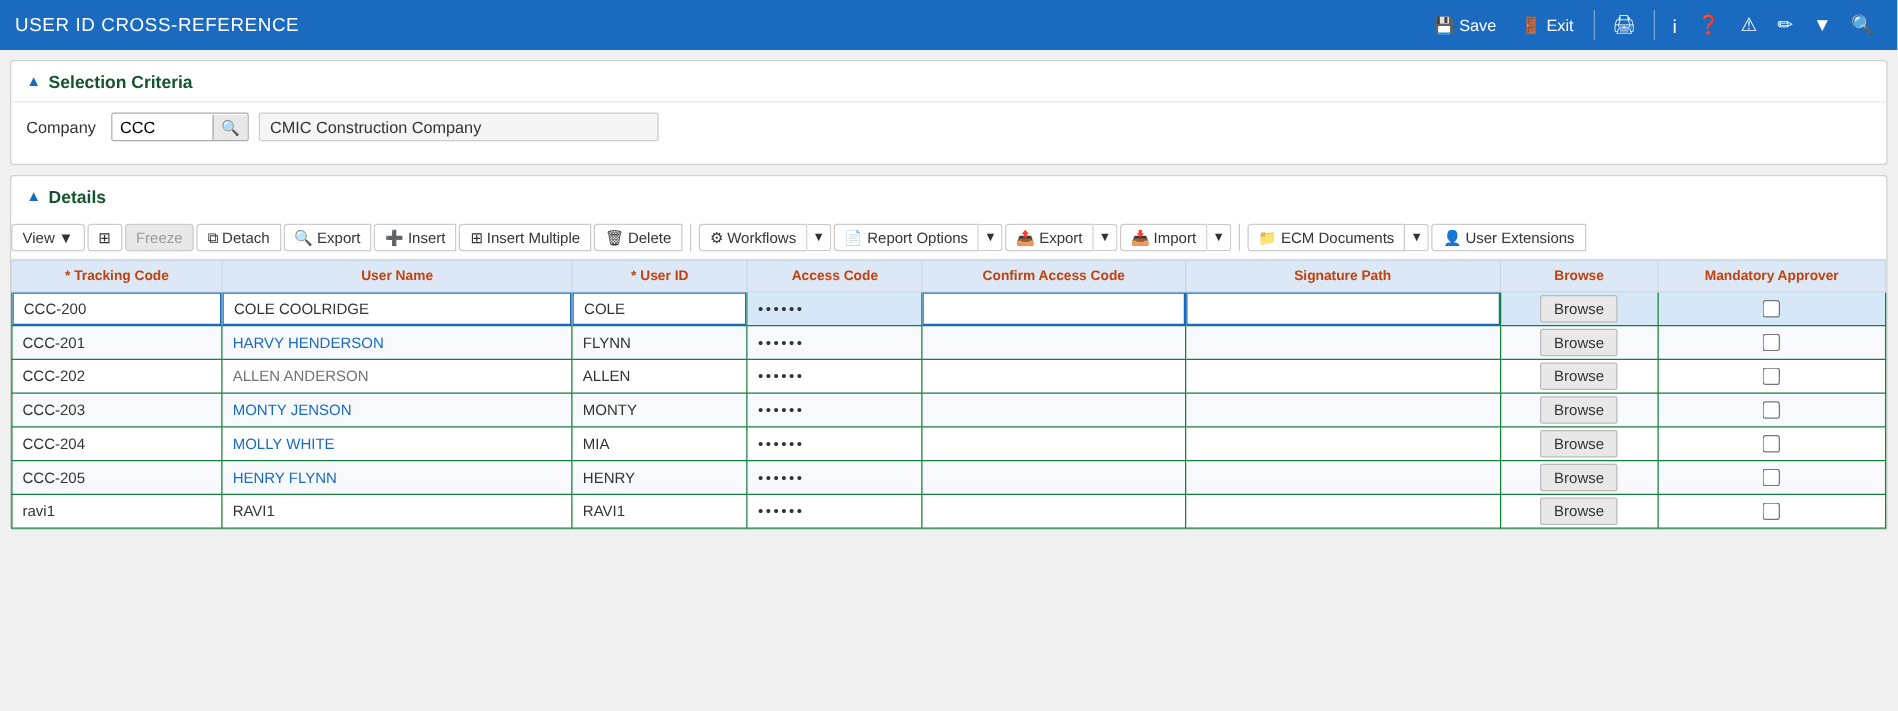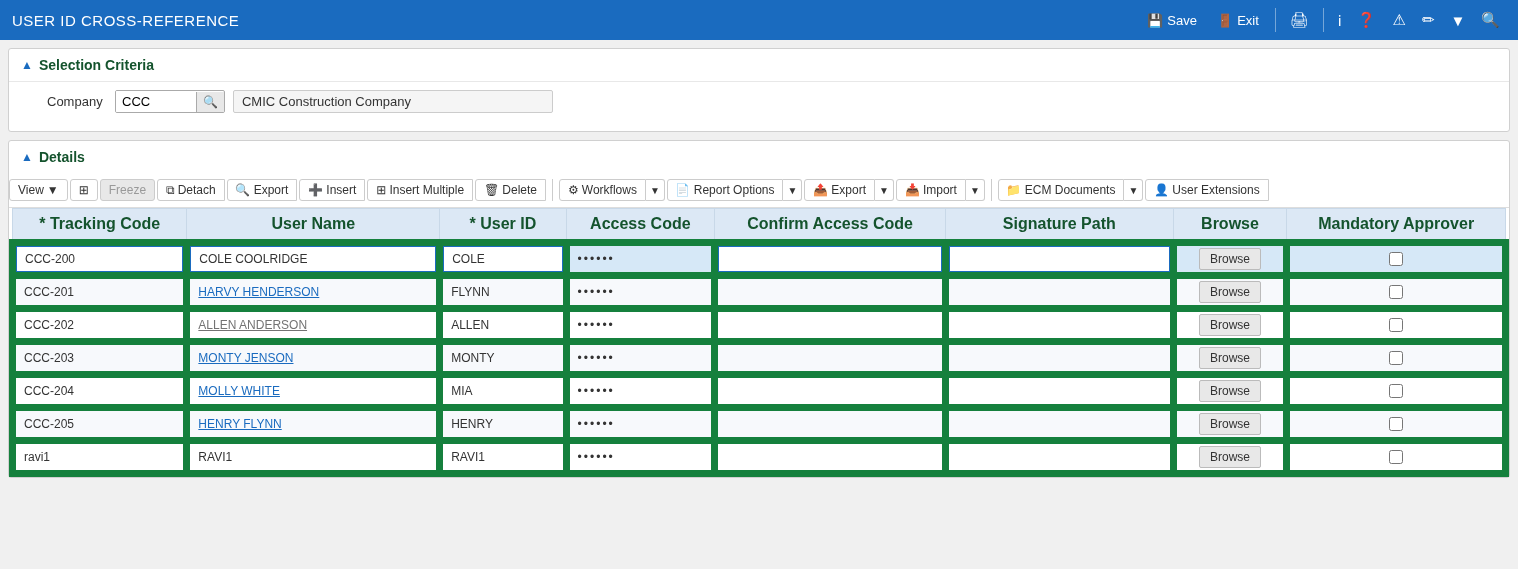--- a/index.html
+++ b/index.html
@@ -85,21 +85,20 @@
       padding: 8px 12px 12px;
       border-top: 1px solid #e8e8e8;
     }
 
     
     .form-row {
       display: flex;
       align-items: center;
       gap: 8px;
       margin-bottom: 6px;
-      margin-left: 26px;
     }
     .form-label {
       font-size: 13px;
       color: #333;
       min-width: 60px;
     }
     .company-input-wrapper {
       display: flex;
       align-items: center;
       border: 1px solid #aaa;
@@ -206,31 +205,31 @@
       color: #999;
     }
 
     
     .data-table {
       width: 100%;
       border-collapse: collapse;
     }
     .data-table th {
       background: #dce8f5;
-      color: #14532d;
-      font-size: 16px;
+      color: #c2410c;
+      font-size: 11px;
       font-weight: bold;
       padding: 6px 8px;
       border: 1px solid #c8d8e8;
       text-align: center;
       white-space: nowrap;
     }
     .data-table td {
       padding: 0;
-      border: 7px solid #15803d;
+      border: 1px solid #15803d;
       font-size: 12px;
     }
     .data-table tr:nth-child(even) td {
       background: #f7f9fc;
     }
     .data-table tr:nth-child(odd) td {
       background: white;
     }
     .data-table tr.selected-row td {
       background: #d6e8f7;
@@ -245,21 +244,20 @@
       color: #333;
     }
     .cell-input.active-cell {
       background: white;
       border: 1px solid #1a6bbf;
     }
     .cell-link {
       color: #1a6bbf;
       padding: 5px 8px;
       display: block;
-      text-decoration: underline;
     }
     .cell-password {
       color: #333;
       padding: 5px 8px;
       letter-spacing: 2px;
     }
     .browse-btn {
       background: #e8e8e8;
       border: 1px solid #bbb;
       border-radius: 2px;

